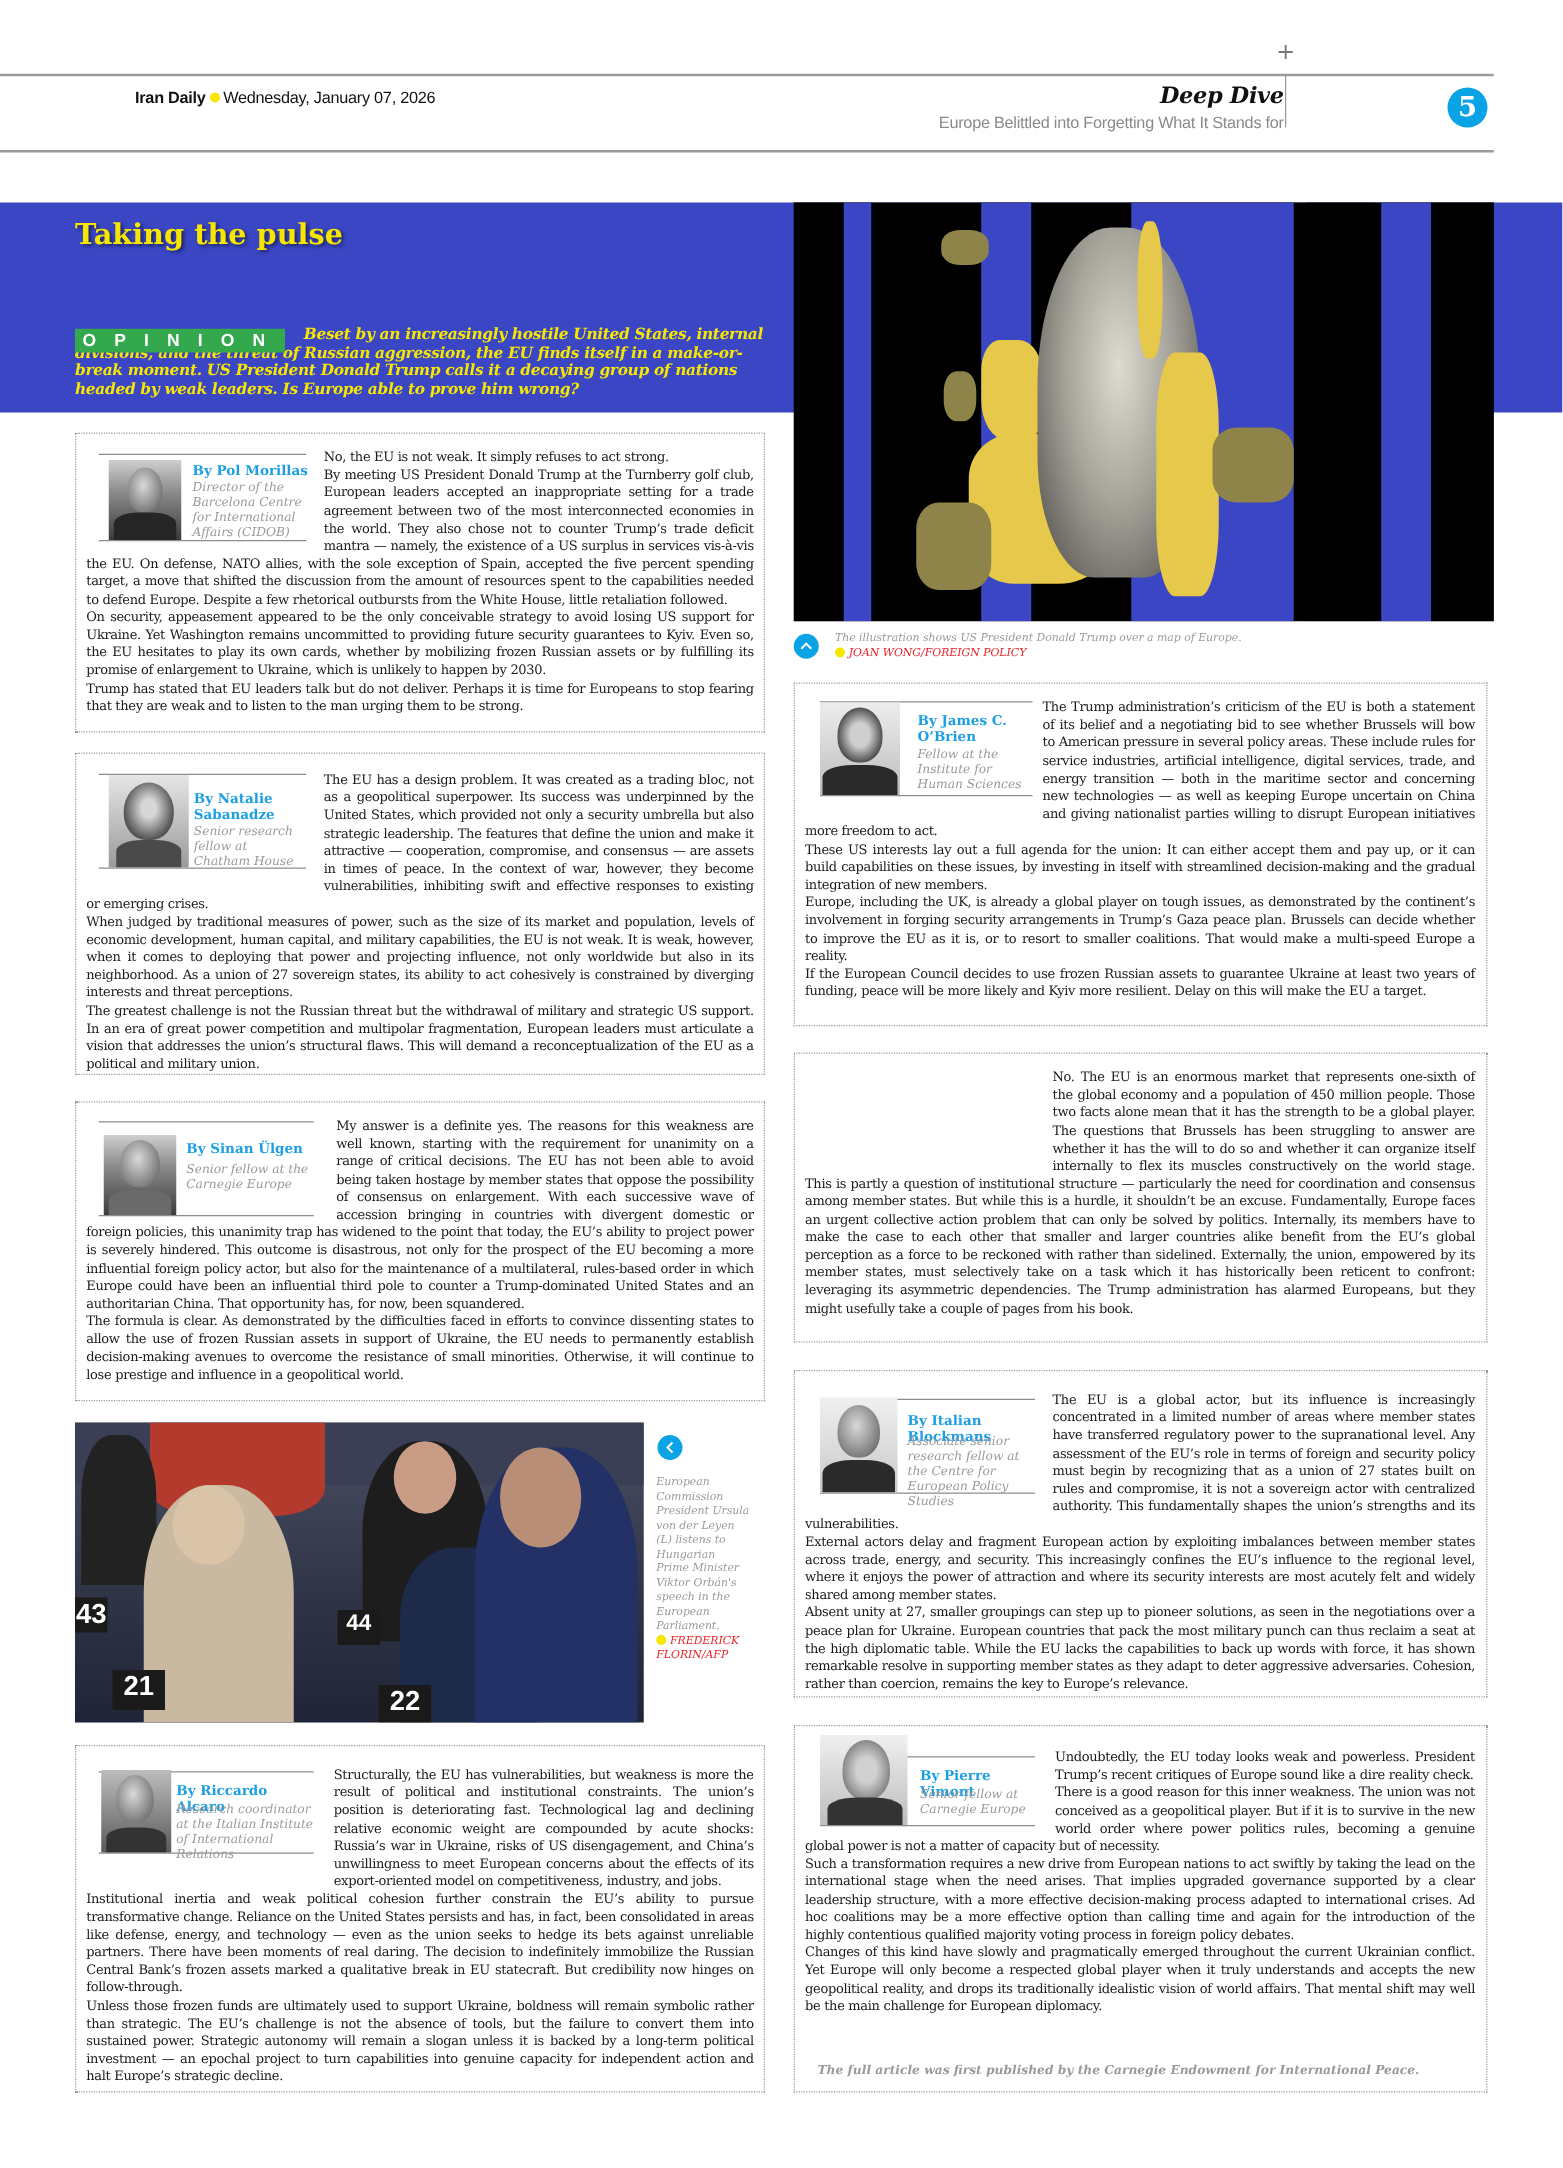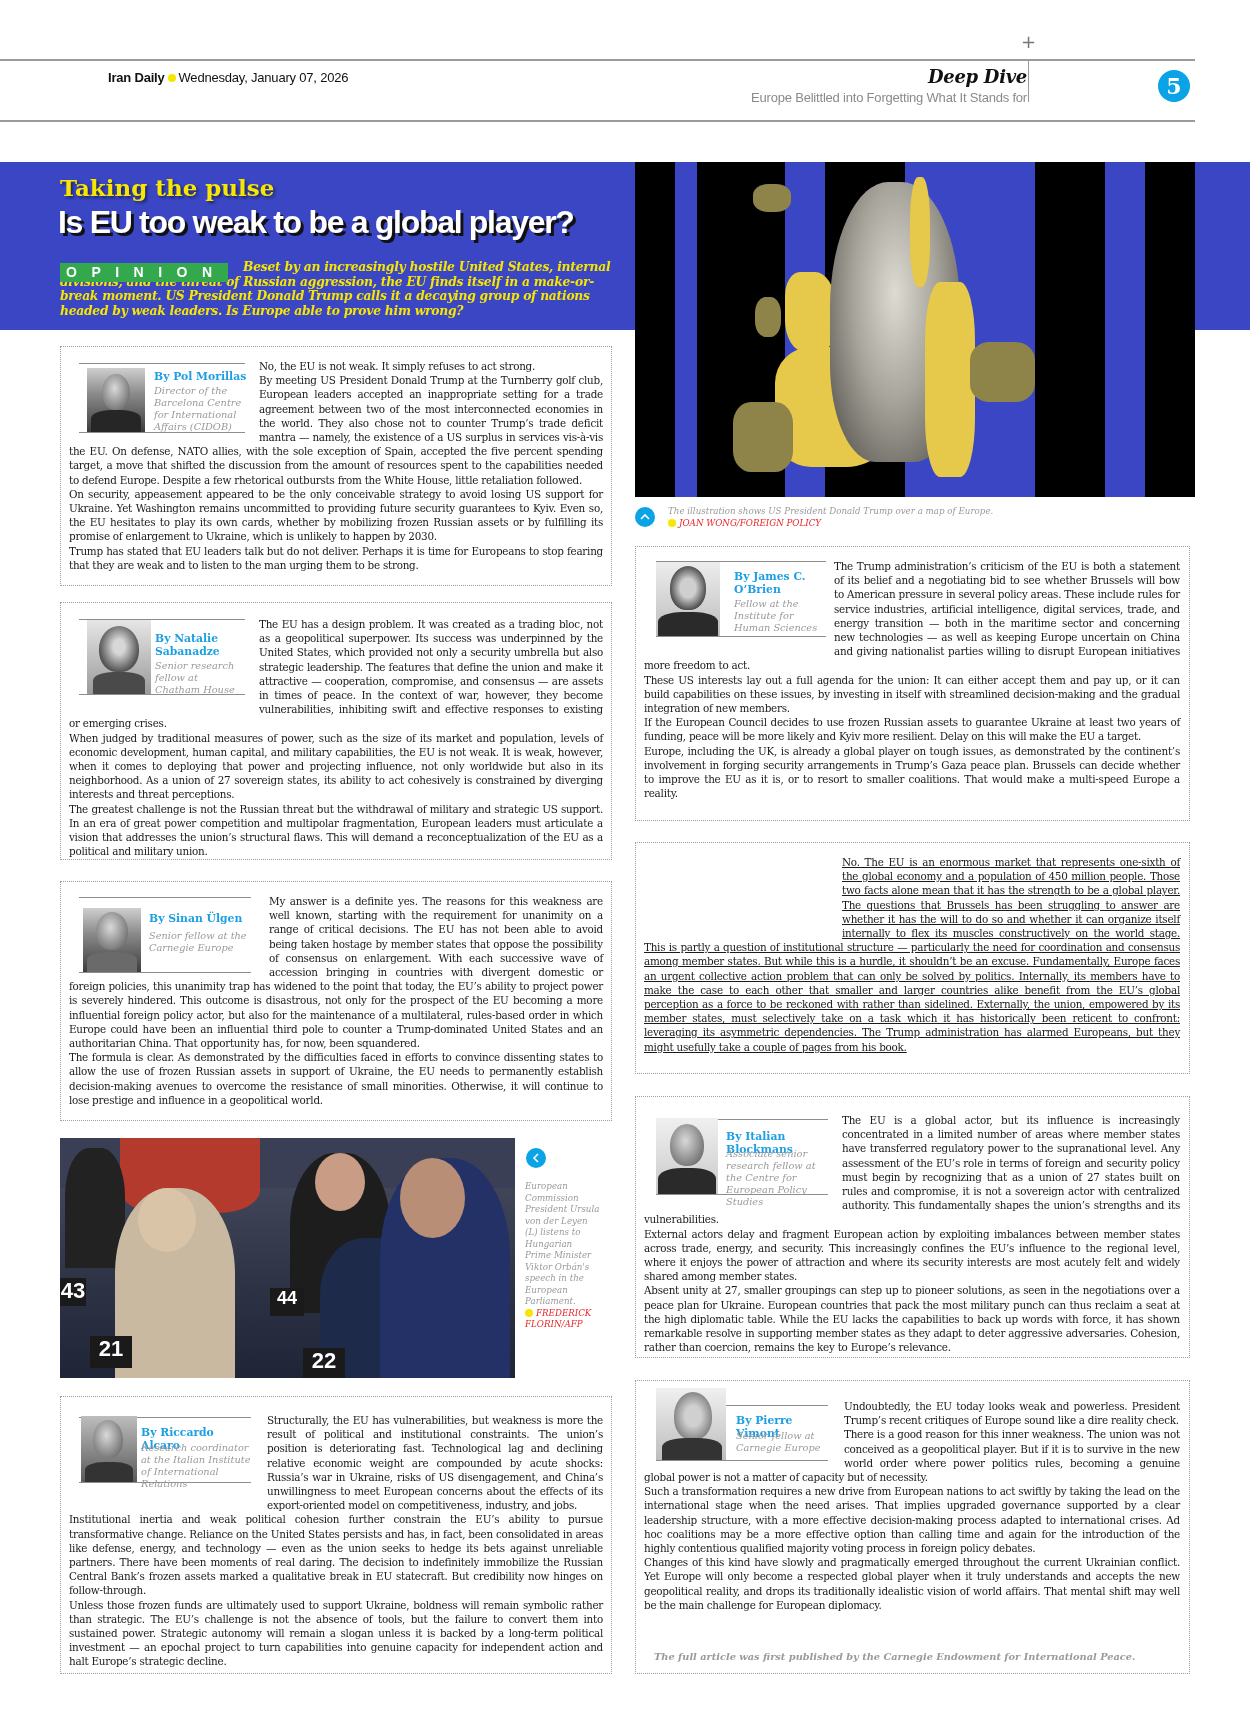--- a/index.html
+++ b/index.html
@@ -67,21 +67,20 @@
 <div class="hdr-right">
   <div class="section">Deep Dive</div>
   <div class="tagline">Europe Belittled into Forgetting What It Stands for</div>
 </div>
 <div class="vline"></div>
 <div class="page-num">5</div>
 <div class="rule" style="left:0; top:120px; width:1195px;"></div>
 
 <div class="banner">
   <div class="kicker">Taking the pulse</div>
-  <div class="title">Is EU too weak to be a global player?</div>
   <div class="deck">Beset by an increasingly hostile United States, internal divisions, and the threat of Russian aggression, the EU finds itself in a make-or-break moment. US President Donald Trump calls it a decaying group of nations headed by weak leaders. Is Europe able to prove him wrong?</div>
   <div class="opinion">OPINION</div>
 </div>
 
 <div class="map" title="Illustration of Donald Trump over a map of Europe">
   <div class="strip" style="left:0; width:40px; background:#000;"></div>
   <div class="strip" style="left:40px; width:22px;"></div>
   <div class="strip" style="left:150px; width:40px;"></div>
   <div class="strip" style="left:270px; width:130px;"></div>
   <div class="strip" style="left:410px; width:55px; background:#000;"></div>
@@ -207,27 +206,27 @@
       <div class="head" style="left:14px; top:4px; width:36px; height:44px; background:radial-gradient(ellipse at 50% 50%, #cfcfcf 30%, #333 80%);"></div>
       <div class="body" style="left:2px; width:60px; height:24px; background:#2a2a2a;"></div>
     </div>
     <div class="name" style="left:78px; top:8px; width:80px;">By James C. O’Brien</div>
     <div class="role" style="left:78px; top:36px; width:95px;">Fellow at the Institute for Human Sciences</div>
   </div>
   <div class="text" style="left:8px; top:12px; width:536px;">
     <div class="float-pad" style="width:190px; height:98px;"></div>
     <p>The Trump administration’s criticism of the EU is both a statement of its belief and a negotiating bid to see whether Brussels will bow to American pressure in several policy areas. These include rules for service industries, artificial intelligence, digital services, trade, and energy transition — both in the maritime sector and concerning new technologies — as well as keeping Europe uncertain on China and giving nationalist parties willing to disrupt European initiatives more freedom to act.</p>
     <p>These US interests lay out a full agenda for the union: It can either accept them and pay up, or it can build capabilities on these issues, by investing in itself with streamlined decision-making and the gradual integration of new members.</p>
+    <p>Europe, including the UK, is already a global player on tough issues, as demonstrated by the continent’s involvement in forging security arrangements in Trump’s Gaza peace plan. Brussels can decide whether to improve the EU as it is, or to resort to smaller coalitions. That would make a multi-speed Europe a reality.</p>
     <p>If the European Council decides to use frozen Russian assets to guarantee Ukraine at least two years of funding, peace will be more likely and Kyiv more resilient. Delay on this will make the EU a target.</p>
-    <p>Europe, including the UK, is already a global player on tough issues, as demonstrated by the continent’s involvement in forging security arrangements in Trump’s Gaza peace plan. Brussels can decide whether to improve the EU as it is, or to resort to smaller coalitions. That would make a multi-speed Europe a reality.</p>
   </div>
 </div>
 
 <div class="box" style="left:635px; top:842px; width:555px; height:232px;">
-  <div class="text" style="left:8px; top:12px; width:536px;text-decoration:underline;">
+  <div class="text" style="left:8px; top:12px; width:536px;">
     <div class="float-pad" style="width:198px; height:84px;"></div>
     <p>No. The EU is an enormous market that represents one-sixth of the global economy and a population of 450 million people. Those two facts alone mean that it has the strength to be a global player. The questions that Brussels has been struggling to answer are whether it has the will to do so and whether it can organize itself internally to flex its muscles constructively on the world stage. This is partly a question of institutional structure — particularly the need for coordination and consensus among member states. But while this is a hurdle, it shouldn’t be an excuse. Fundamentally, Europe faces an urgent collective action problem that can only be solved by politics. Internally, its members have to make the case to each other that smaller and larger countries alike benefit from the EU’s global perception as a force to be reckoned with rather than sidelined. Externally, the union, empowered by its member states, must selectively take on a task which it has historically been reticent to confront: leveraging its asymmetric dependencies. The Trump administration has alarmed Europeans, but they might usefully take a couple of pages from his book.</p>
   </div>
 </div>
 
 <div class="box" style="left:635px; top:1096px; width:555px; height:262px;">
   <div class="author" style="left:20px; top:22px; width:172px; height:76px;">
     <div class="photo" style="left:0; width:62px; height:76px; background:linear-gradient(180deg,#f0f0f0,#c9c9c9);">
       <div class="head" style="left:14px; top:6px; width:34px; height:42px;"></div>
       <div class="body" style="left:2px; width:58px; height:26px; background:#2a2a2a;"></div>

